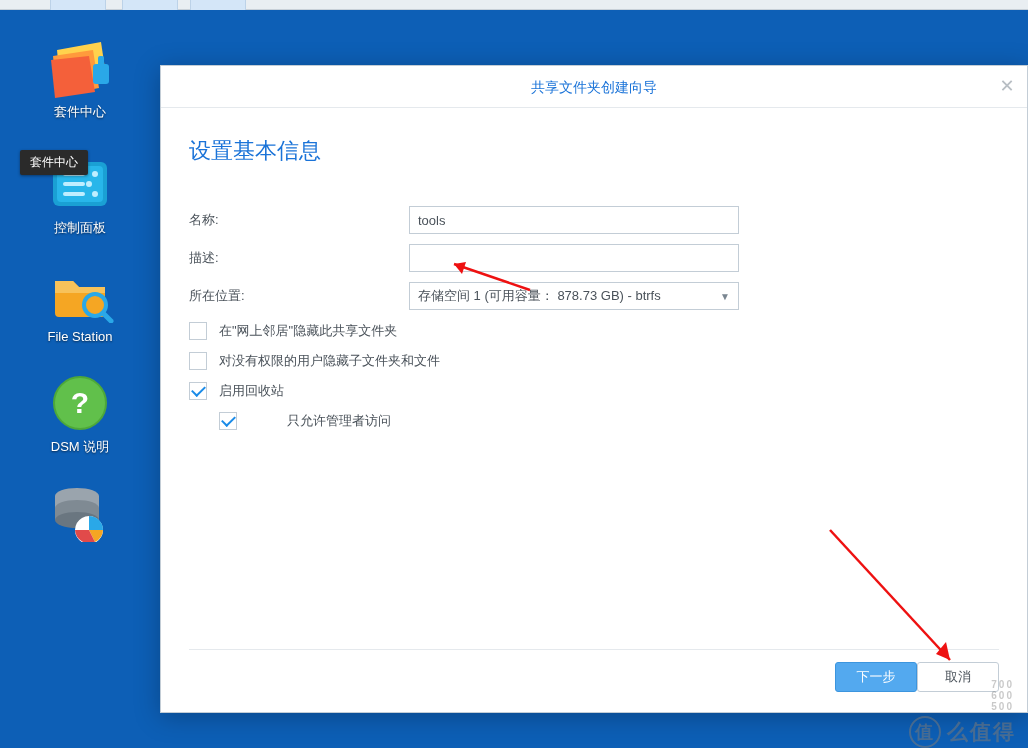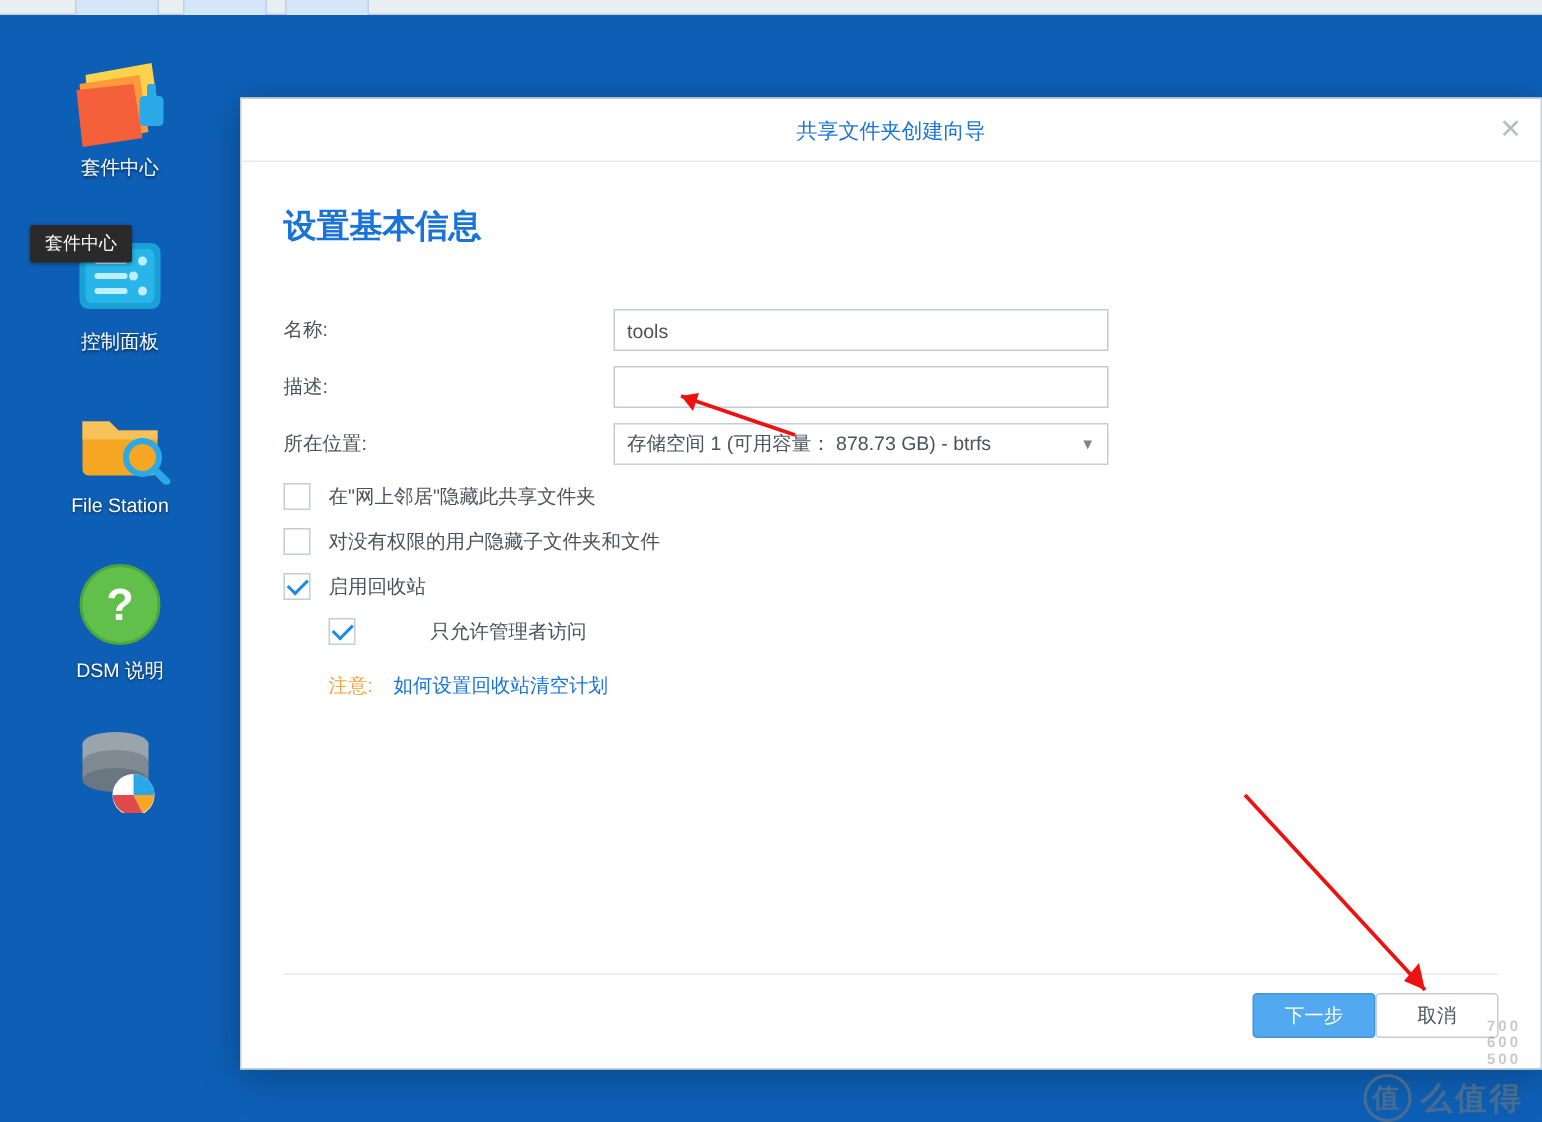--- a/index.html
+++ b/index.html
@@ -41,21 +41,21 @@
     height: 42px; line-height: 42px; text-align: center;
     color: #1a73d8; font-size: 14px; border-bottom: 1px solid #e5e9ed;
     position: relative;
   }
   .modal-close {
     position: absolute; right: 10px; top: 10px; width: 20px; height: 20px;
     color: #b8bec4; font-size: 18px; line-height: 20px; cursor: pointer;
   }
   .modal-title-band {
     padding: 28px 28px 40px 28px;
-    color: #1a73d8; font-size: 22px; font-weight: 700;
+    color: #1a73d8; font-size: 22px; font-weight: 400;
   }
   .modal-body { padding: 0 28px; color: #4a525a; font-size: 13px; }
   .form-row { display: flex; align-items: center; margin-bottom: 10px; gap: 20px; }
   .form-row .lbl { width: 200px; }
   .form-row .ctrl { width: 330px; }
   .form-row input[type=text] {
     width: 100%; height: 28px; border: 1px solid #c3cdd6; padding: 0 8px;
     font-size: 13px; color: #4a525a; outline: none;
   }
   .select {
@@ -238,24 +238,20 @@
     <div class="chk-row">
       <span class="chk checked"></span>
       <span>启用回收站</span>
     </div>
 
     <div class="chk-row indent">
       <span class="chk checked"></span>
       <span>只允许管理者访问</span>
     </div>
 
-    <div class="note-row">
-      <span class="warn">注意:</span>
-      <span class="link">如何设置回收站清空计划</span>
-    </div>
 
   </div>
 
   <div class="modal-footer">
     <button class="btn primary">下一步</button>
     <button class="btn">取消</button>
   </div>
 </div>
 
 <div class="arrow" style="left:440px; top:256px; width:100px; height:40px">

